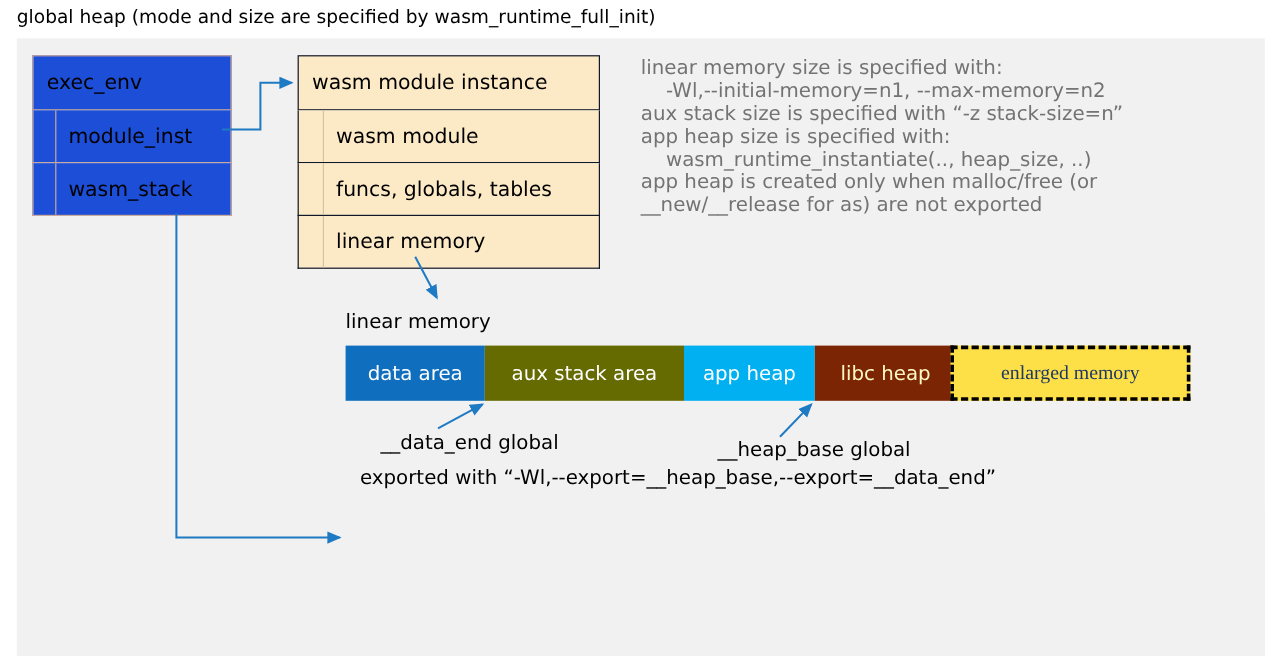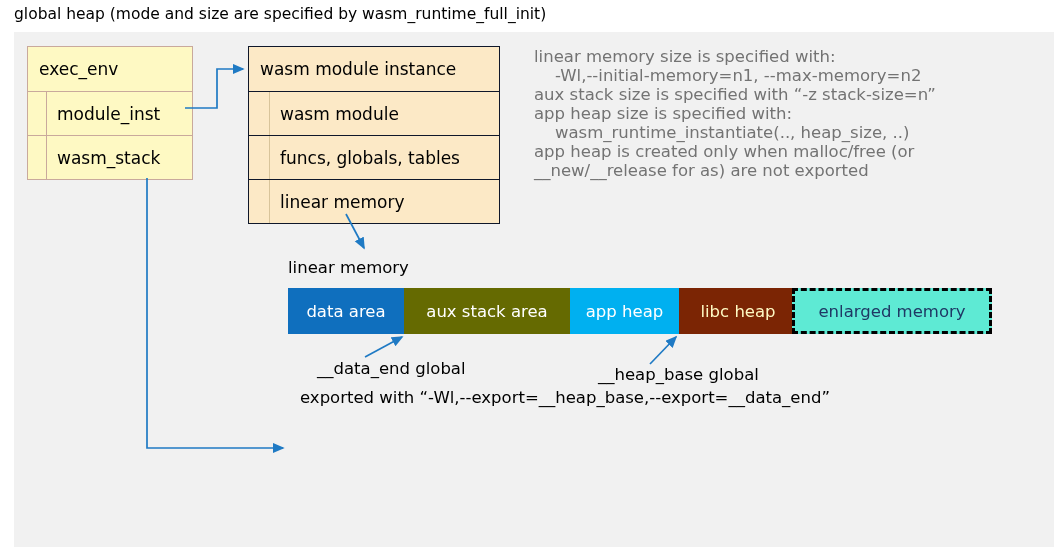--- a/index.html
+++ b/index.html
@@ -69,21 +69,21 @@
     flex: 1 1 auto;
   }
 
   
   #exec-env {
     left: 27px;
     top: 46px;
     width: 166px;
     height: 132px;
   }
-  #exec-env .brow { border: 1px solid #c9a99c; background: #fef9c3; }
+  #exec-env .brow { border: 1px solid #c9a99c; background: #1d4ed8; }
   #exec-env .r0 { height: 46px; padding-left: 11px; }
   #exec-env .r1 { height: 44px; border-top: none; }
   #exec-env .r2 { height: 44px; border-top: none; }
   #exec-env .gut { width: 19px; border-right: 1px solid #c9a99c; }
 
   
   #wasm-mod-inst {
     left: 248px;
     top: 46px;
     width: 252px;
@@ -133,22 +133,23 @@
     box-sizing: border-box;
     display: flex;
     align-items: center;
     justify-content: center;
     font-size: 16.5px;
     color: #ffffff;
     white-space: nowrap;
   }
   #lm-bar .seg.dashed {
     border: 3px dashed #000000;
-    background: #5eead4;
+    background: #fde047;
     color: #1f3864;
+    font-family: Liberation Serif, serif;
   }
 
   
   #operand-stack {
     position: absolute;
     left: 288px;
     top: 425px;
     width: 504px;
     height: 47px;
     background: #0d5494;

